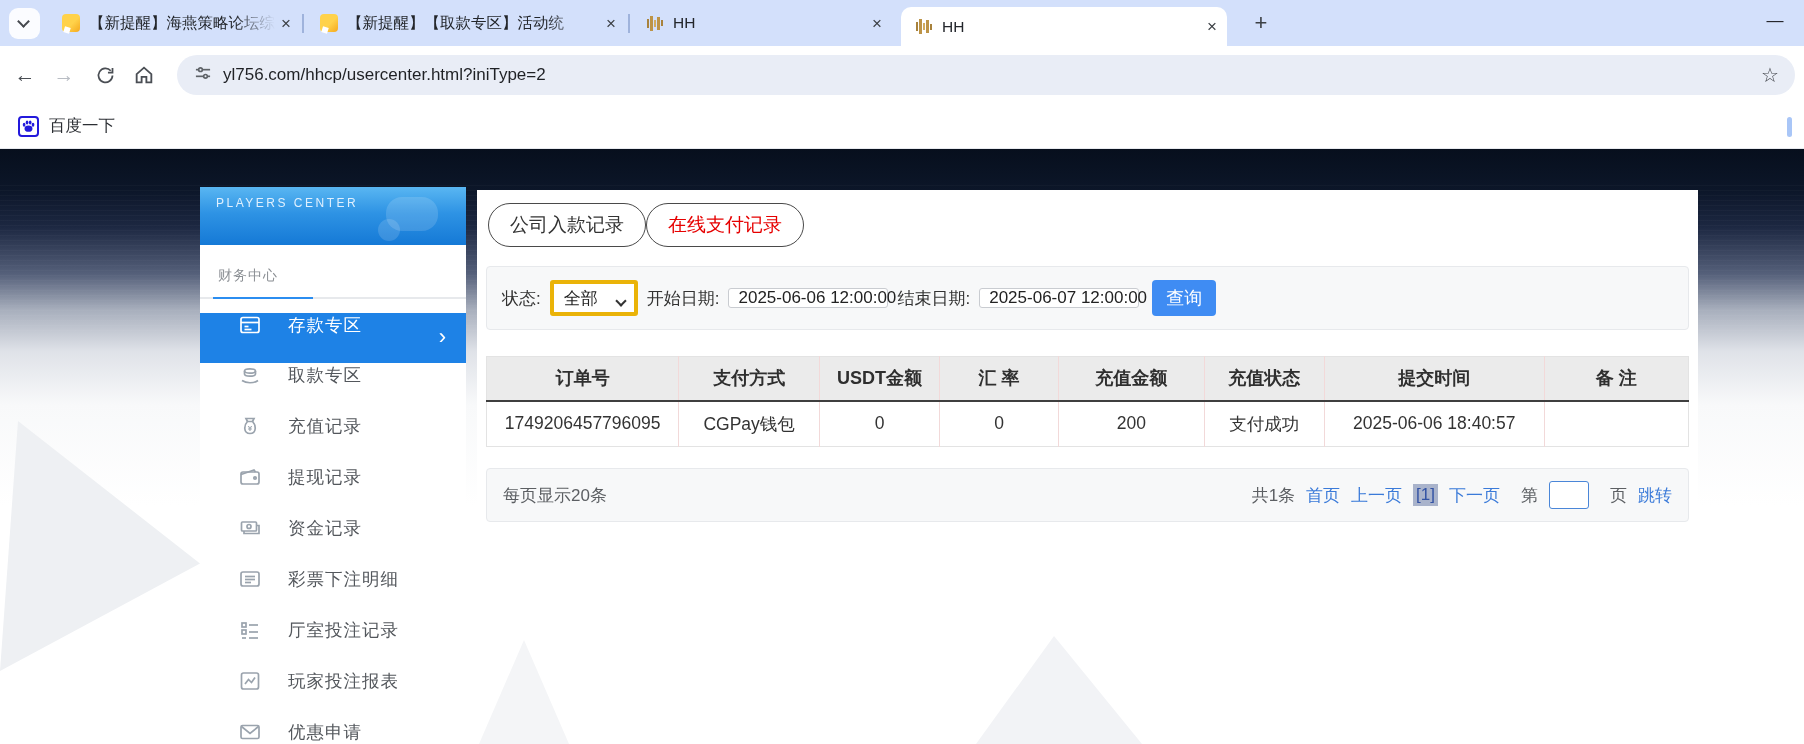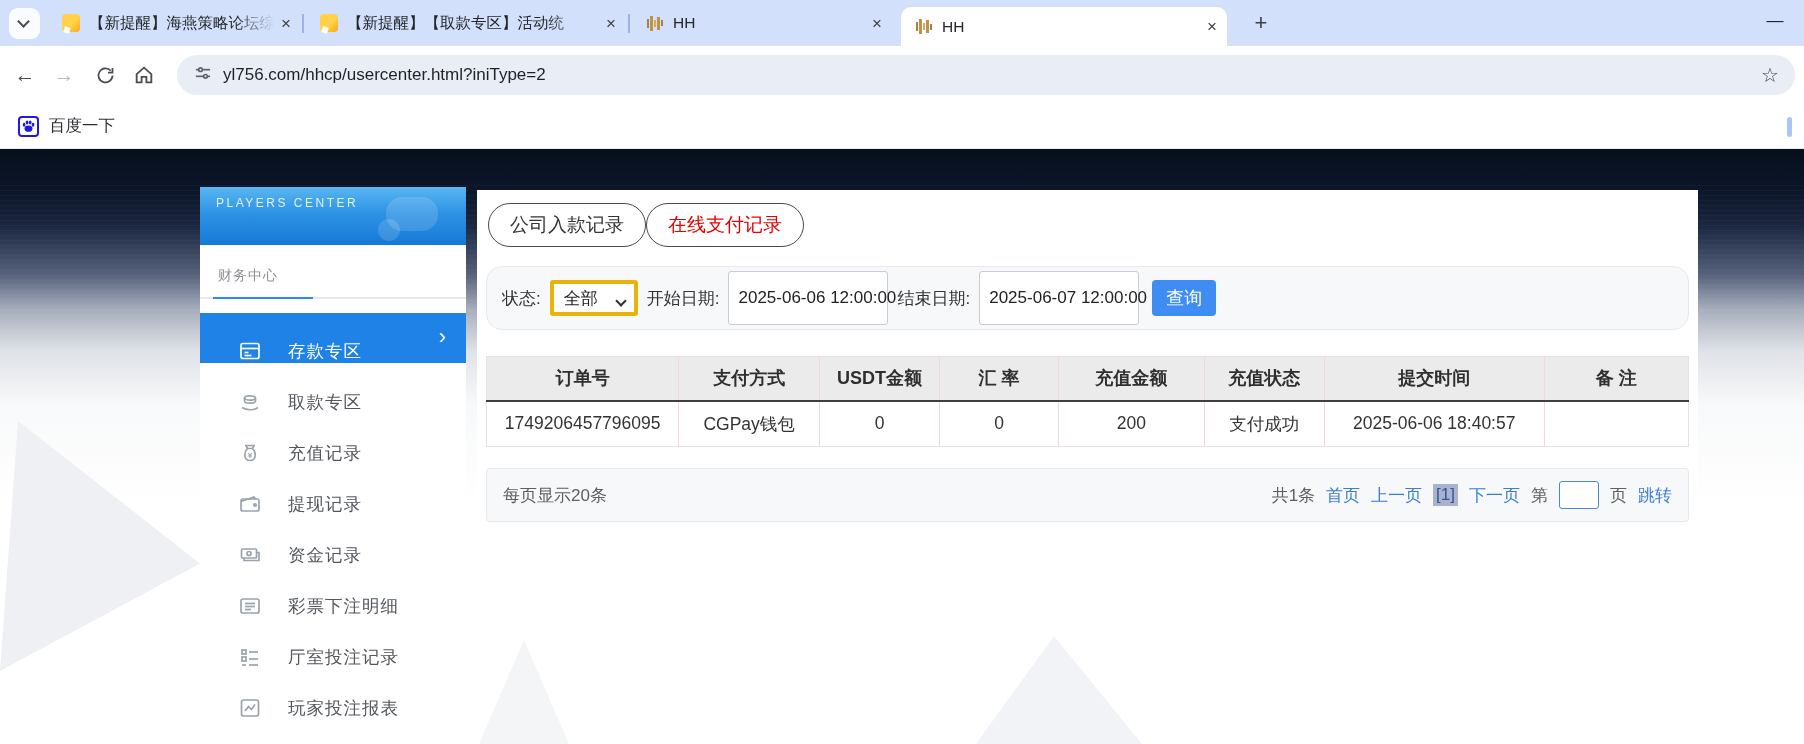--- a/index.html
+++ b/index.html
@@ -68,61 +68,61 @@
   .sb-header { position:relative; height:58px; overflow:hidden; padding:8px 0 0 16px;
                background:linear-gradient(180deg,#59b6f2 0%,#2e93e4 45%,#1579d6 100%); }
   .sb-title { font-size:23px; font-weight:700; color:#fff; letter-spacing:2px; text-shadow:0 1px 2px rgba(0,40,90,.35); }
   .sb-sub { font-size:12px; color:#dff0ff; letter-spacing:2.5px; margin-top:1px; }
   .sb-deco1,.sb-deco2 { position:absolute; border-radius:50%; background:rgba(255,255,255,.14); }
   .sb-deco1 { width:52px; height:34px; right:28px; top:10px; border-radius:16px; }
   .sb-deco2 { width:22px; height:22px; right:66px; top:32px; }
   .sb-section { padding:22px 0 0 18px; font-size:14px; color:#8b8f94; letter-spacing:1px; }
   .sb-underline { margin:12px 0 14px 0; height:2px; background:#e7e9ec; position:relative; }
   .sb-underline i { position:absolute; left:13px; top:0; width:100px; height:2px; background:#2b8df0; }
-  .sb-item { height:51px; display:flex; align-items:flex-end; padding-left:38px; cursor:pointer; position:relative; }
+  .sb-item { height:51px; display:flex; align-items:flex-start; padding-left:38px; cursor:pointer; position:relative; }
   .sb-item .ic { width:24px; height:24px; margin-right:26px; flex:0 0 auto; }
   .sb-item .lbl { font-size:17.5px; color:#53575c; letter-spacing:1px; }
   .sb-item.active { background:#1e82e6; height:50px; }
   .sb-item.active .lbl { color:#fff; }
   .sb-item.active .arrow { position:absolute; right:20px; color:#fff; font-size:22px; top:11px; }
   .ic svg { width:24px; height:24px; }
   .ic path,.ic rect,.ic circle,.ic line,.ic polyline,.ic ellipse { fill:none; stroke:#9aa3ad; stroke-width:1.7; }
   .sb-item.active .ic path,.sb-item.active .ic rect,.sb-item.active .ic line,.sb-item.active .ic circle { stroke:#fff; }
   .ic text { fill:#9aa3ad; stroke:none; font-size:8px; font-weight:bold; }
 
   
   .main-panel { position:absolute; left:477px; top:41px; width:1221px; height:338px; background:#fff; padding:0 9px; }
   .pillrow { display:flex; margin:13px 0 0 2px; }
   .pill { border:1px solid #4a4a4a; border-radius:22px; padding:8px 21px; font-size:19px; color:#333;
           background:#fff; cursor:pointer; white-space:nowrap; }
   .pill.red { color:#e60000; }
-  .filterbar { margin-top:19px; height:64px; background:#f7f8f9; border:1px solid #e7e9ec; border-radius:16px;
+  .filterbar { margin-top:19px; height:64px; background:#f7f8f9; border:1px solid #e7e9ec; border-radius:4px;
                display:flex; align-items:center; gap:9px; padding:0 15px; }
   .flabel { font-size:17px; color:#333; white-space:nowrap; }
   .fselect { width:88px; height:36px; border:4px solid #eab308; border-radius:3px; background:#fff;
              display:flex; align-items:center; padding:0 10px; font-size:17px; color:#222; position:relative; cursor:pointer; }
   .fselect .chev { position:absolute; right:9px; top:13px; width:8px; height:8px;
              border-left:2px solid #333; border-bottom:2px solid #333; transform:rotate(-45deg); }
-  .finput { width:160px; height:54px; border:1px solid #c9ccd1; border-radius:3px; background:#fff;
+  .finput { width:160px; height:20px; border:1px solid #c9ccd1; border-radius:3px; background:#fff;
             display:flex; align-items:center; padding:0 9px; font-size:17px; color:#222; cursor:text; white-space:nowrap; }
   .querybtn { margin-left:4px; height:36px; padding:0 14px; background:#3f8cf3; border:none; border-radius:4px;
               color:#fff; font-size:18px; cursor:pointer; }
   table.records { margin-top:26px; width:1203px; border-collapse:collapse; table-layout:fixed;
               border:1px solid #e3e3e3; }
   table.records th { height:44px; background:#ebebeb; font-size:18px; font-weight:700; color:#2f2f2f;
               border-left:1px solid #f2d9d9; border-bottom:2px solid #3f3f3f; }
   table.records th:first-child { border-left:none; }
   table.records td { height:46px; background:#fff; font-size:17.5px; color:#333; text-align:center;
               border-left:1px solid #f2d9d9; }
   table.records td:first-child { border-left:none;margin-left:42px; }
   .pagebar { margin-top:21px; height:54px; background:#f7f8f9; border:1px solid #e7e9ec; border-radius:4px;
              display:flex; align-items:center; justify-content:space-between; padding:0 16px; }
   .psize { font-size:17px; color:#5c5f63; }
   .pright { display:flex; align-items:center; gap:11px; font-size:17px; }
-  .ptotal,.ptxt { color:#5c5f63; }
+  .ptotal,.ptxt { color:#5c5f63;margin-left:10px; }
   .plink { color:#3a7ad9; cursor:pointer; }
   .pcur { color:#3353a4; background:#a9b3cb; padding:1px 3px; cursor:default; }
   .pjump { width:40px; height:28px; border:1px solid #4a86d8; border-radius:3px; background:#fff;
            font-size:16px; text-align:center; color:#333; }
 </style>
 </head>
 <body>
 
 <div id="screen">
 

